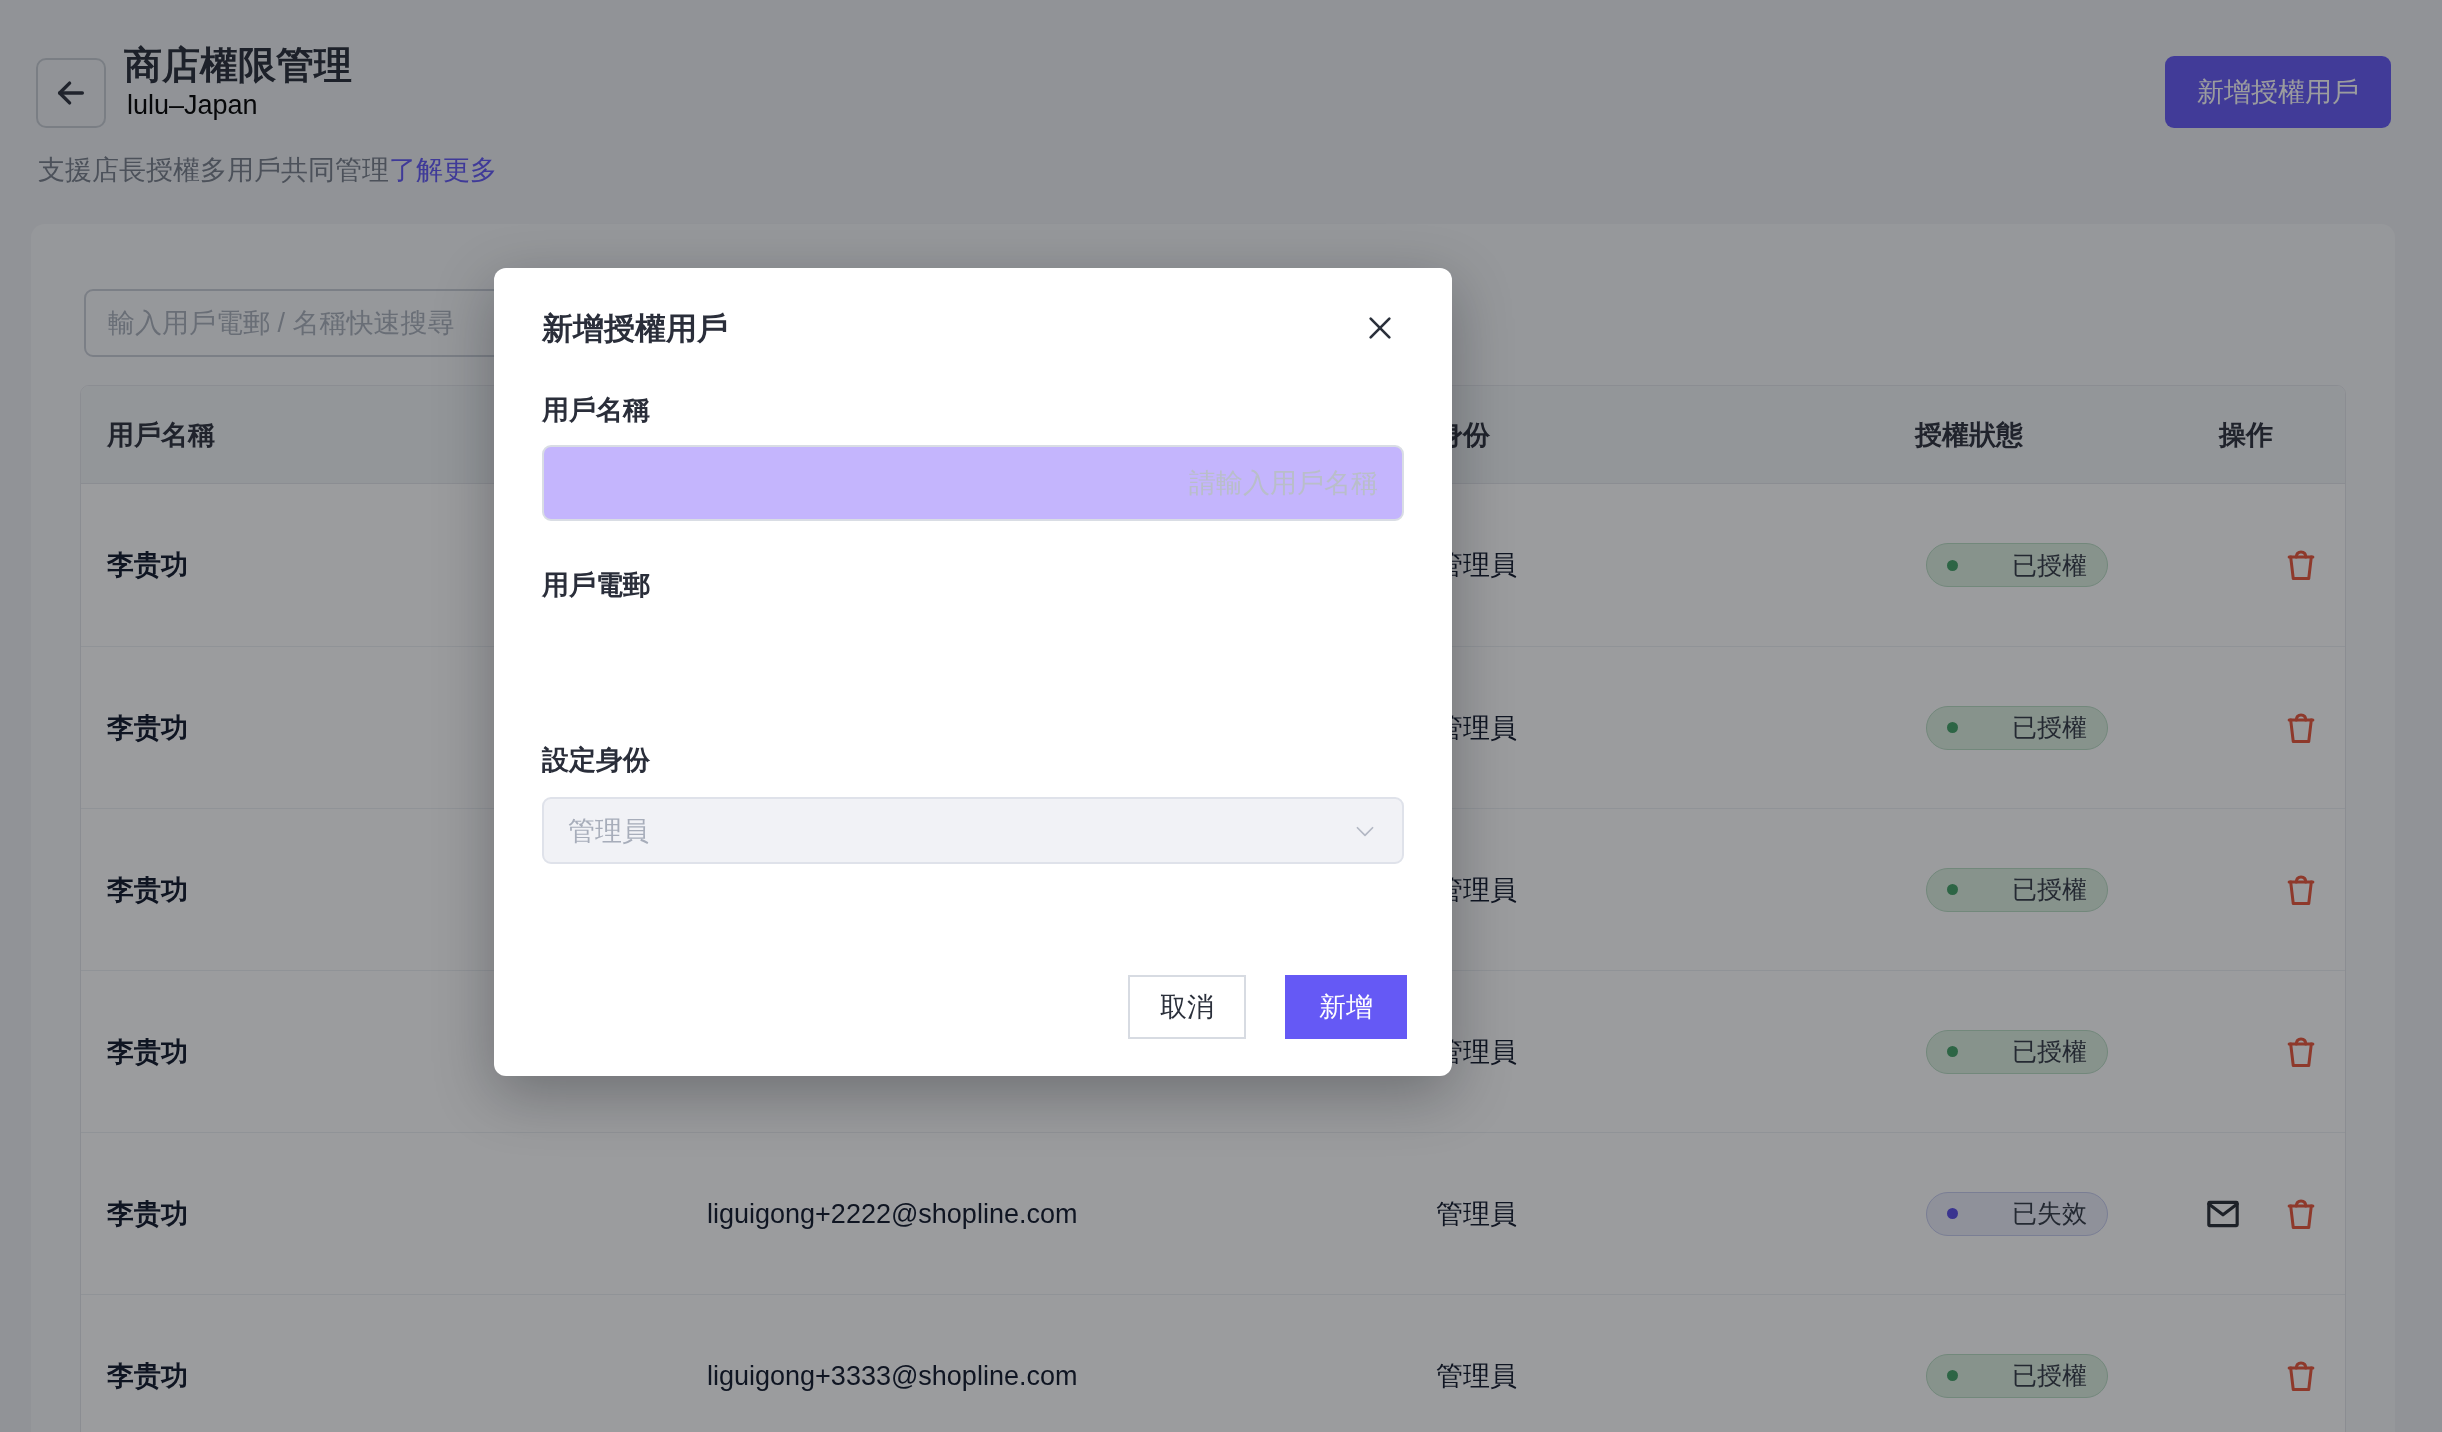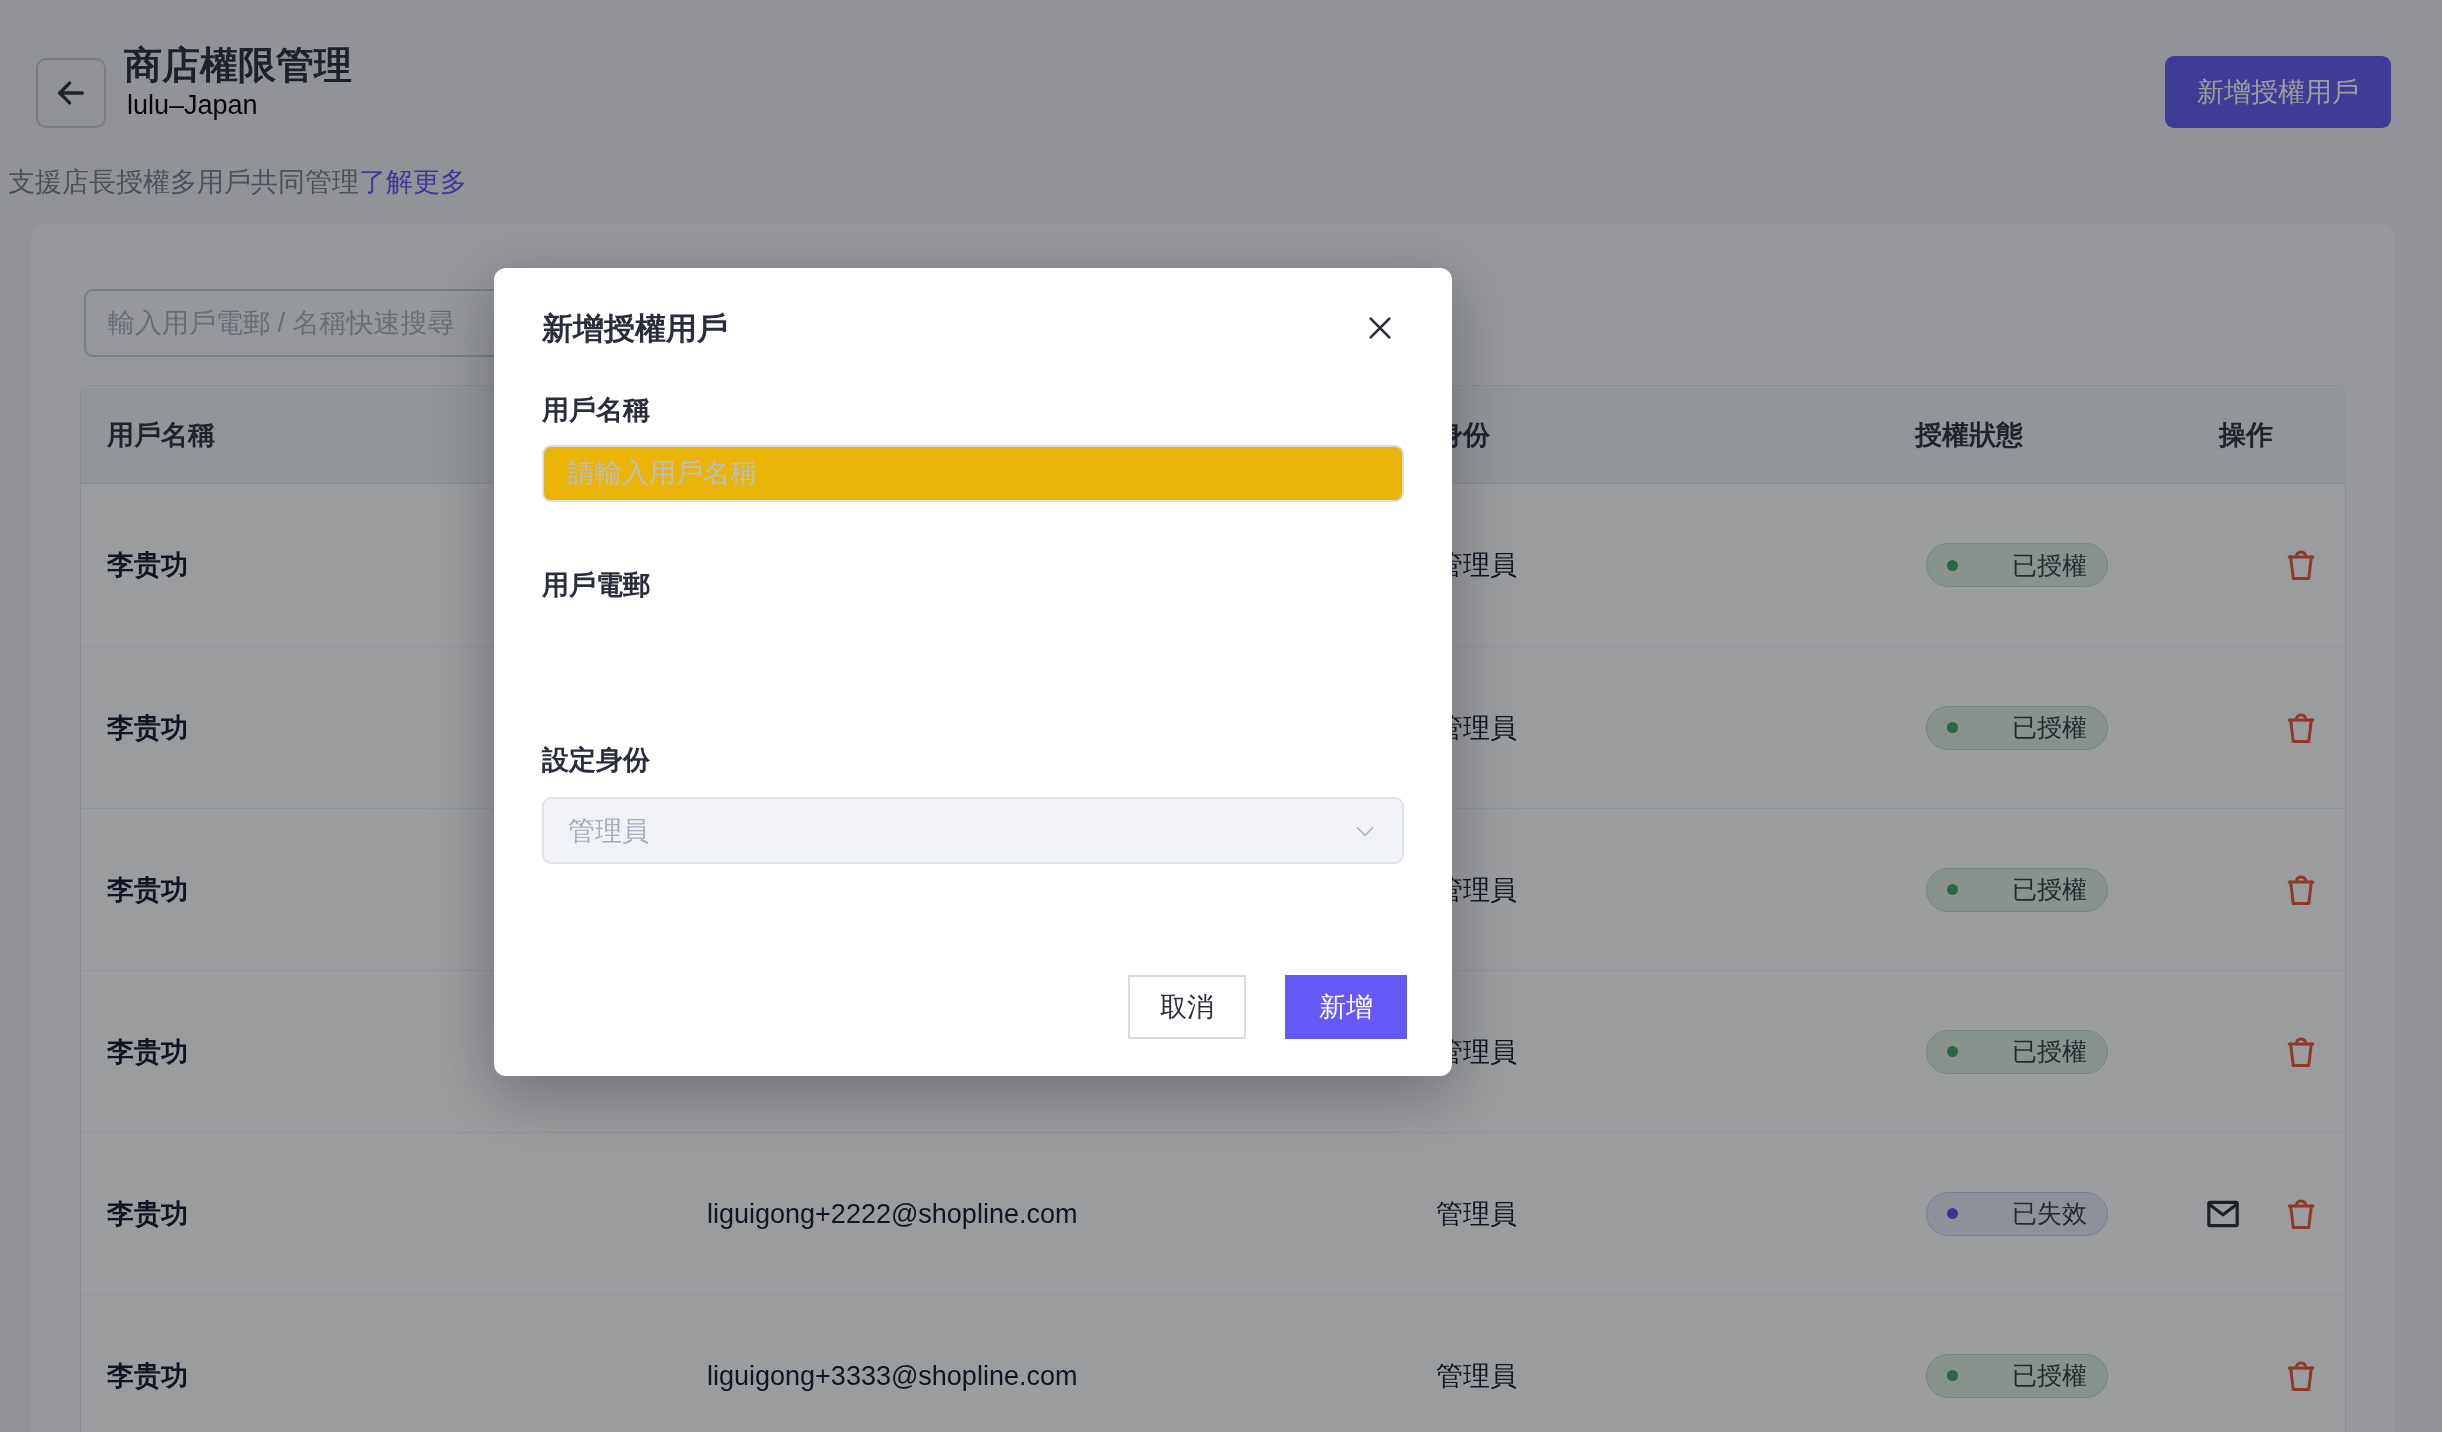--- a/index.html
+++ b/index.html
@@ -6,21 +6,21 @@
   html,body { width:2442px; height:1432px; }
   body { font-family:"Liberation Sans","DejaVu Sans",sans-serif; background:var(--page-bg,#eef0f3); overflow:hidden; }
   #screen { position:relative; width:2442px; height:1432px; overflow:hidden; }
 
   
   .back-btn { position:absolute; left:36px; top:58px; width:70px; height:70px;
     border:2px solid #c7ccd3; border-radius:10px; background:transparent; cursor:pointer;
     display:flex; align-items:center; justify-content:center; }
   .page-title { position:absolute; left:124px; top:40px; font-size:38px; font-weight:700; color:#272c37; }
   .page-subtitle { position:absolute; left:127px; top:90px; font-size:27px; color:#000000; }
-  .page-desc { position:absolute; left:8px; top:152px; font-size:27px; color:#777e8a;margin-top:12px; }
+  .page-desc { position:absolute; left:38px; top:152px; font-size:27px; color:#777e8a; }
   .page-desc a { color:var(--link,#6157f5); text-decoration:none; cursor:pointer; }
   .primary-btn { position:absolute; left:2165px; top:56px; width:226px; height:72px;
     background:var(--primary,#6559f5); color:#fff; border:none; border-radius:9px;
     font-size:27px; font-weight:500; cursor:pointer; font-family:inherit; }
 
   
   .card { position:absolute; left:31px; top:224px; width:2364px; height:1240px;
     background:#f7f8fa; border-radius:14px; }
   .search-input { position:absolute; left:84px; top:289px; width:430px; height:68px;
     border:2px solid #c9ced6; border-radius:9px; background:transparent; padding:0 22px;
@@ -63,23 +63,23 @@
   
   .backdrop { position:absolute; left:0; top:0; width:2442px; height:1432px;
     background:rgba(16,18,24,0.42); z-index:50; }
   .modal { position:absolute; left:494px; top:268px; width:958px; height:808px;
     background:#fff; border-radius:12px; z-index:60; box-shadow:0 18px 60px rgba(10,12,20,0.30); }
   .modal-title { position:absolute; left:48px; top:40px; font-size:31px; font-weight:700; color:#2a2e3a; }
   .modal-close { position:absolute; left:1352px; top:300px; width:56px; height:56px; z-index:61;
     background:none; border:none; cursor:pointer; display:flex; align-items:center; justify-content:center; color:#2b303b; }
   .fgroup-label { position:absolute; left:48px; font-size:27px; font-weight:700; color:#2a2e3a; }
   .lbl-1 { top:124px; } .lbl-2 { top:299px; } .lbl-3 { top:474px; }
-  .modal-input { position:absolute; left:48px; width:862px; height:57px;
+  .modal-input { position:absolute; left:48px; width:862px; height:76px;
     border:2px solid #d9dde4; border-radius:9px; padding:0 24px; font-size:27px;
-    color:#272c37; font-family:inherit; outline:none; background:#eab308; }
+    color:#272c37; font-family:inherit; outline:none; background:#c4b5fd;text-align:right; }
   .modal-input::placeholder { color:#b9bec9; }
   .inp-1 { top:177px; } .inp-2 { top:352px; }
   .modal-select { position:absolute; left:48px; top:529px; width:862px; height:67px;
     background:#f1f2f6; border:2px solid #dfe2ea; border-radius:9px;
     display:flex; align-items:center; padding:0 24px; cursor:pointer; }
   .modal-select .value { font-size:27px; color:#a7adba; flex:1; }
   .modal-select .chev { color:#b3b8c4; display:flex; }
   .modal-footer-btn { position:absolute; top:707px; height:64px; border-radius:0;
     font-size:27px; font-family:inherit; cursor:pointer; }
   .cancel-btn { left:634px; width:118px; background:#fff; border:2px solid #d7dbe2; color:#2b303b; }

